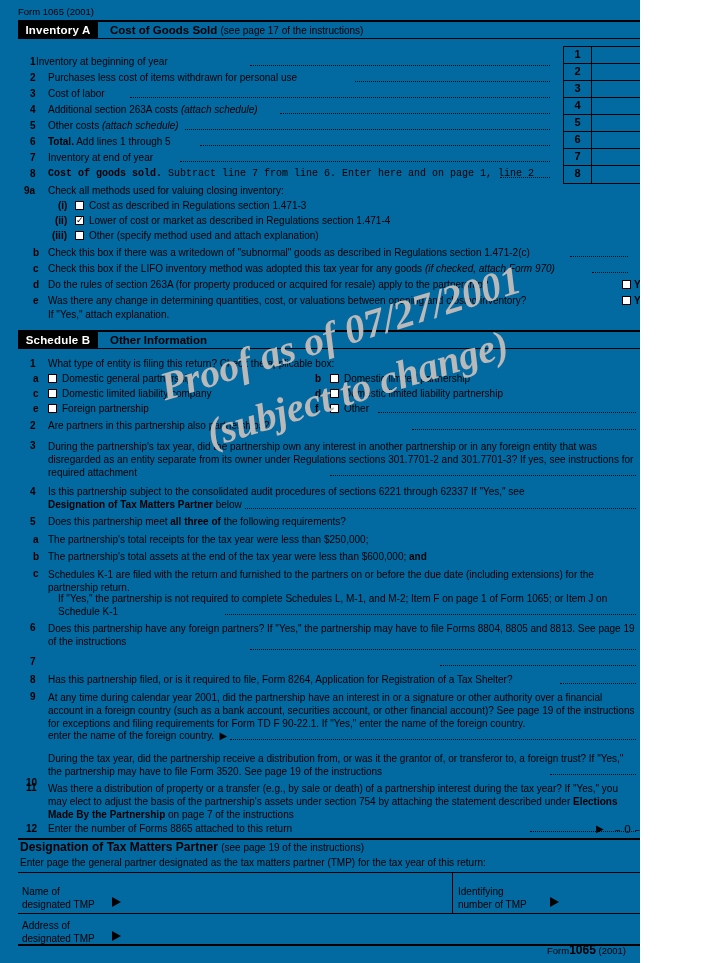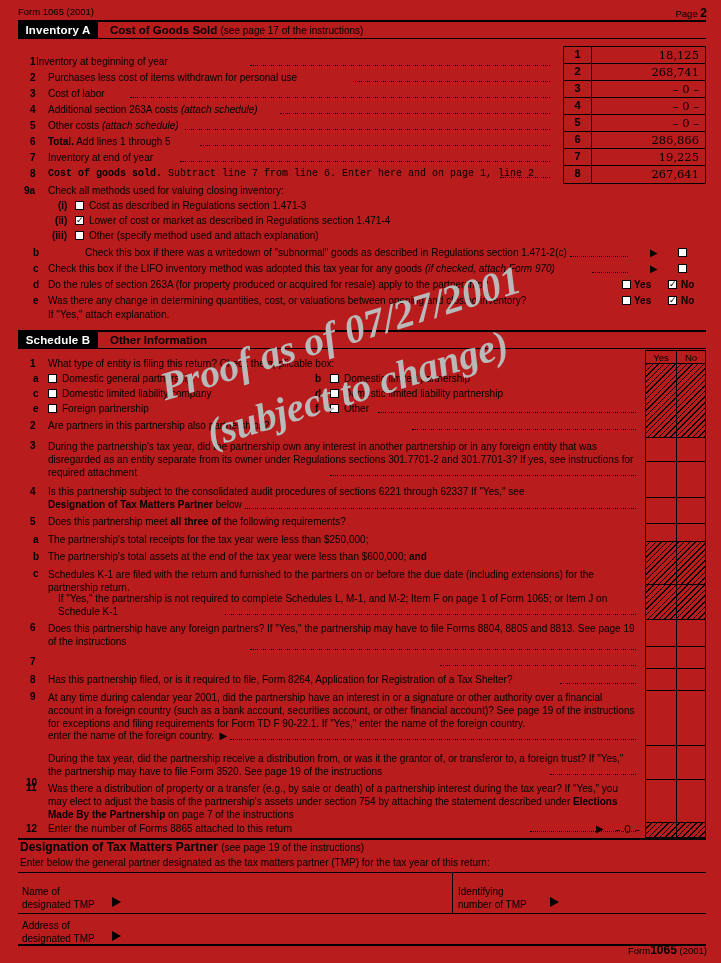--- a/index.html
+++ b/index.html
@@ -7,24 +7,24 @@
     padding: 0;
     background: #ffffff;
   }
   body {
     font-family: "Liberation Sans", sans-serif;
     font-size: 10px;
     color: #000;
   }
   #page {
     position: relative;
-    width: 721px;
+    width: 640px;
     height: 963px;
     overflow: hidden;
-    background: #b91c1c;
+    background: #0369a1;
   }
   .hdr {
     position: absolute;
     top: 6px;
     left: 0;
     width: 721px;
     height: 14px;
     font-size: 9.5px;
   }
   .hdr .left { position: absolute; left: 18px; top: 0; }
@@ -303,21 +303,21 @@
 
   <div class="t b" style="left:55px; top:215px;">(ii)</div>
   <div class="ckbox chk" style="left:75px; top:216px;"></div>
   <div class="t" style="left:89px; top:215px;">Lower of cost or market as described in Regulations section 1.471-4</div>
 
   <div class="t b" style="left:52px; top:230px;">(iii)</div>
   <div class="ckbox" style="left:75px; top:231px;"></div>
   <div class="t" style="left:89px; top:230px;">Other (specify method used and attach explanation)</div>
 
   <div class="t b" style="left:33px; top:247px;">b</div>
-  <div class="t" style="left:48px; top:247px;margin-left:37px;">Check this box if there was a writedown of "subnormal" goods as described in Regulations section 1.471-2(c)</div>
+  <div class="t" style="left:48px; top:247px;">Check this box if there was a writedown of "subnormal" goods as described in Regulations section 1.471-2(c)</div>
   <div class="dots" style="left:570px; top:256px; width:58px;"></div>
   <div class="t" style="left:650px; top:247px;">▶</div>
   <div class="ckbox" style="left:678px; top:248px;"></div>
 
   <div class="t b" style="left:33px; top:263px;">c</div>
   <div class="t" style="left:48px; top:263px;">
     <span>Check this box if the LIFO inventory method was adopted this tax year for any goods</span>
     <span class="i">(if checked, attach Form 970)</span>
   </div>
   <div class="dots" style="left:592px; top:272px; width:36px;"></div>
@@ -477,21 +477,21 @@
     <span>Enter the number of Forms 8865 attached to this return</span>
   </div>
   <div class="t" style="left:596px; top:823px;">▶</div>
   <div class="t" style="left:615px; top:823px; font-family:'DejaVu Serif', serif; font-size:11px;">– 0 –</div>
 
   <div class="hr" style="left:18px; top:838px; width:688px; height:1.5px;"></div>
   <div class="t b" style="left:20px; top:840px; font-size:12px;">
     <span>Designation of Tax Matters Partner</span>
     <span style="font-weight:normal; font-size:10px;">(see page 19 of the instructions)</span>
   </div>
-  <div class="t" style="left:20px; top:857px;">Enter below the general partner designated as the tax matters partner (TMP) for the tax year of this return:</div>
+  <div class="t" style="left:20px; top:857px;">Enter page the general partner designated as the tax matters partner (TMP) for the tax year of this return:</div>
 
   <div class="hr" style="left:18px; top:872px; width:688px;"></div>
 
   <div class="t" style="left:22px; top:886px;">Name of</div>
   <div class="t" style="left:22px; top:899px;">designated TMP</div>
   <div class="arrow" style="left:112px; top:897px;"></div>
   <div class="t" style="left:130px; top:893px; width:320px; height:14px;"></div>
 
   <div class="t" style="left:458px; top:886px;">Identifying</div>
   <div class="t" style="left:458px; top:899px;">number of TMP</div>

